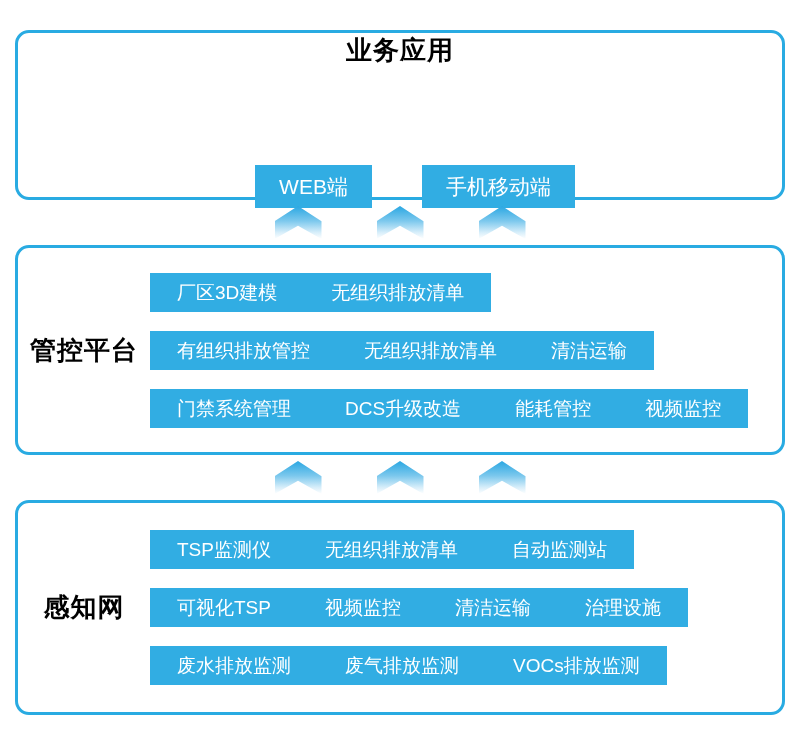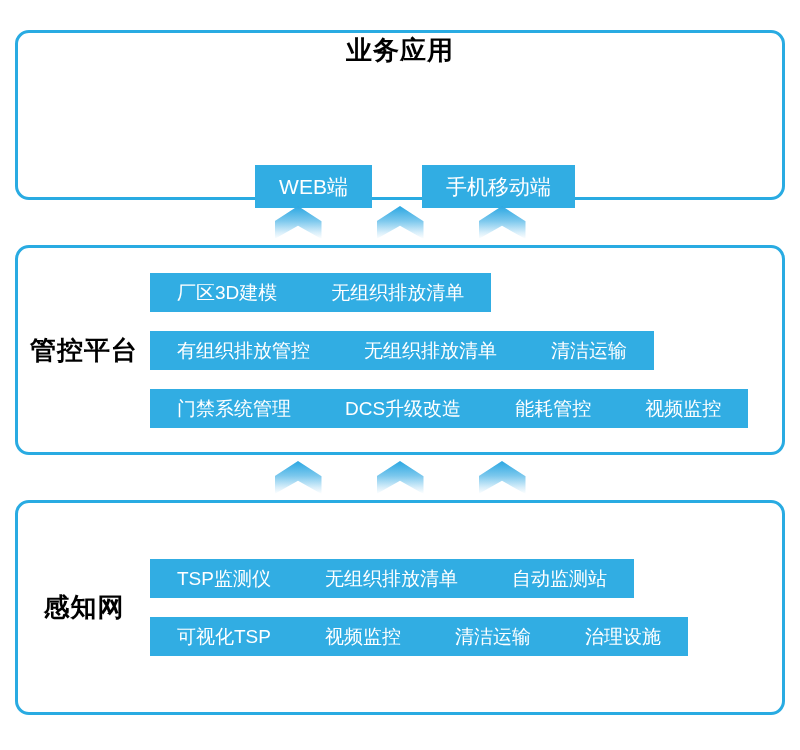--- a/index.html
+++ b/index.html
@@ -124,16 +124,21 @@
         <div class="chip">TSP监测仪</div>
         <div class="chip">无组织排放清单</div>
         <div class="chip">自动监测站</div>
       </div>
       <div class="row">
         <div class="chip">可视化TSP</div>
         <div class="chip">视频监控</div>
         <div class="chip">清洁运输</div>
         <div class="chip">治理设施</div>
       </div>
+      <div class="row">
+        <div class="chip">废水排放监测</div>
+        <div class="chip">废气排放监测</div>
+        <div class="chip">VOCs排放监测</div>
+      </div>
     </div>
   </section>
 
 </div>
 
 </body></html>

